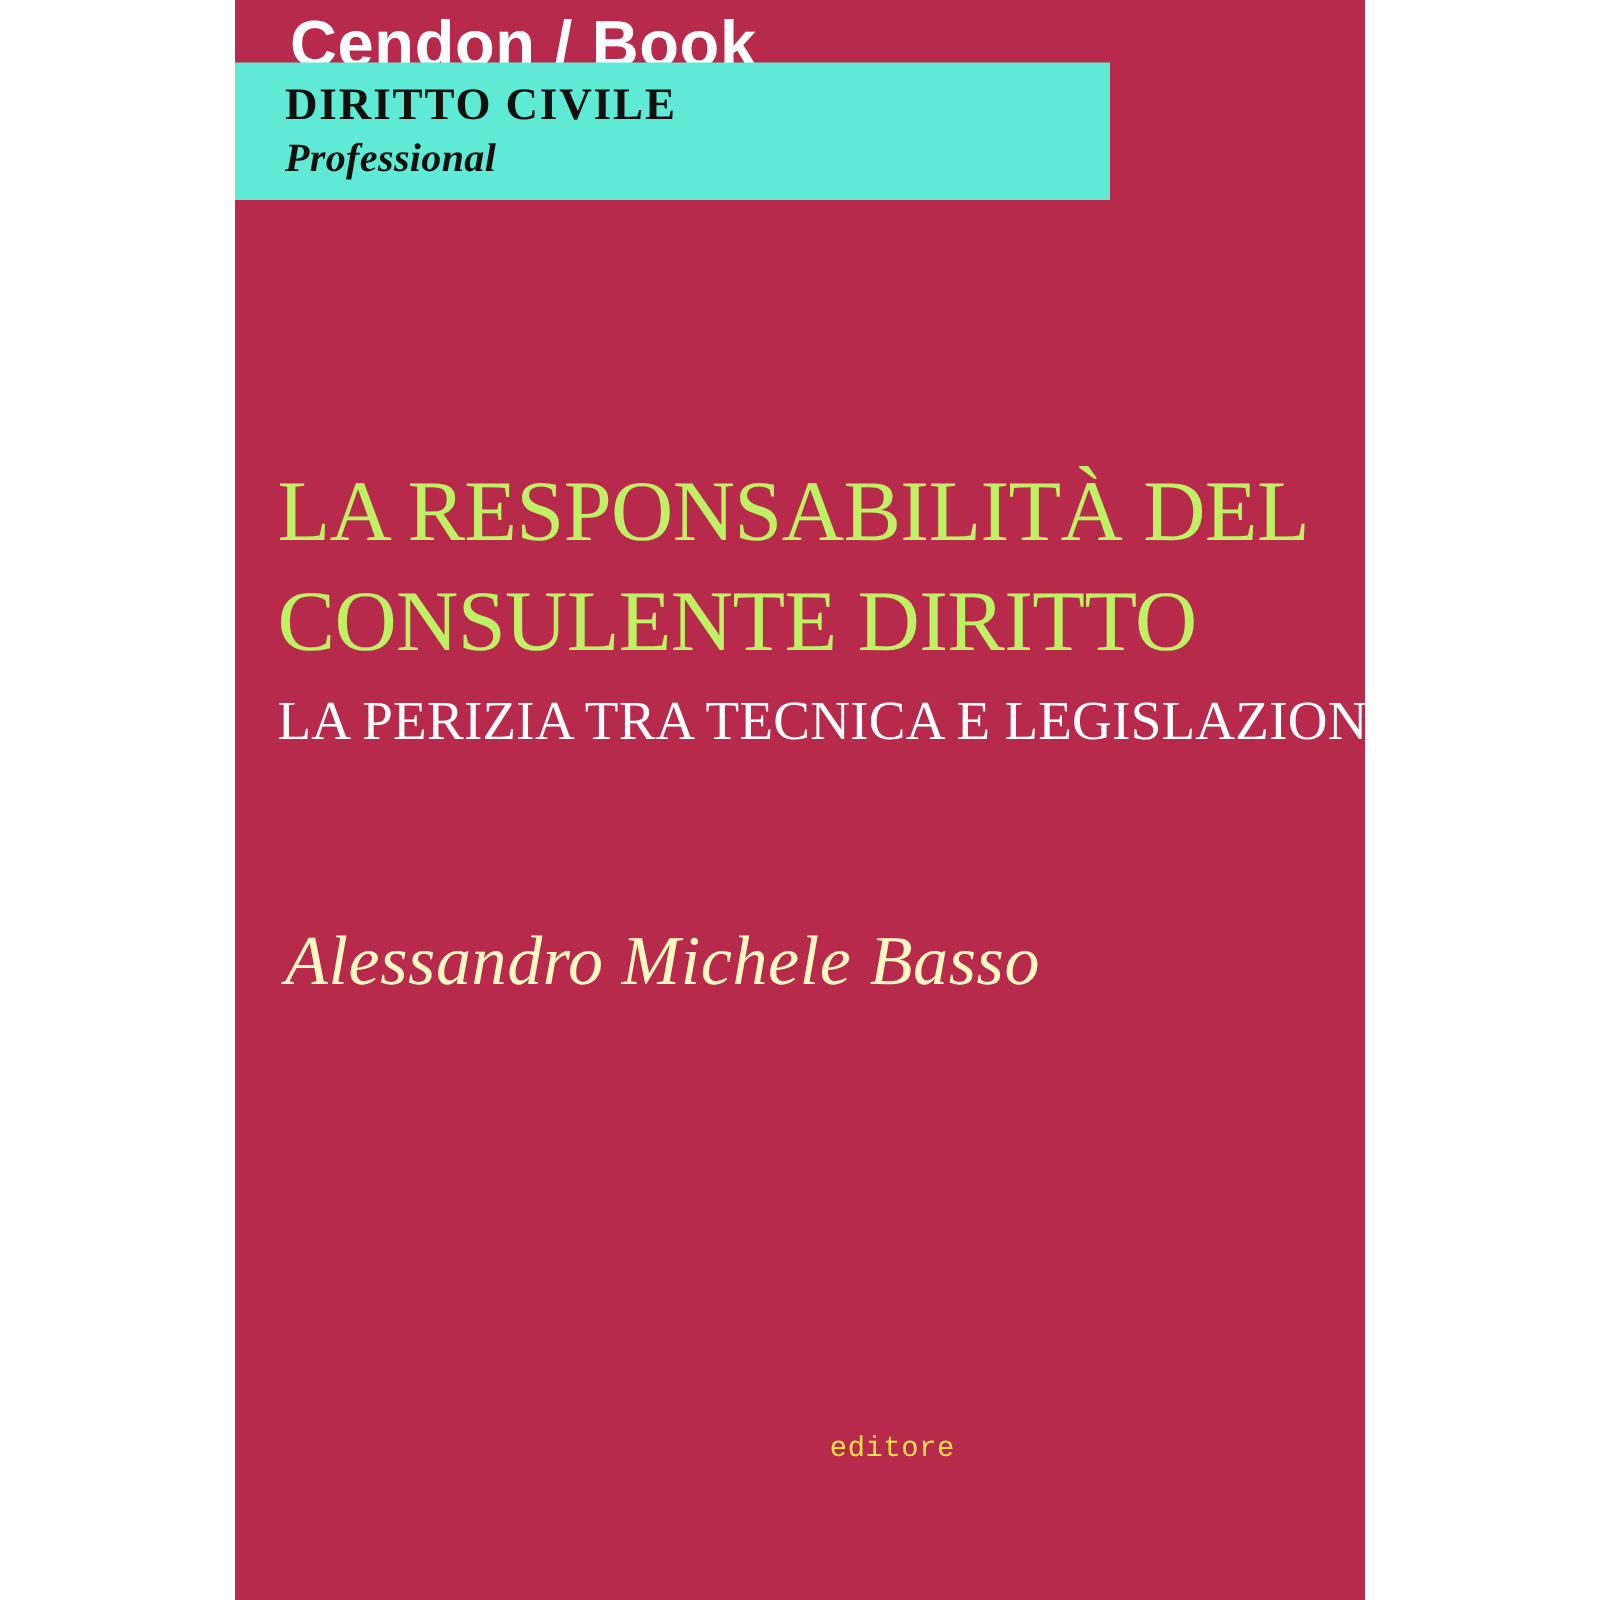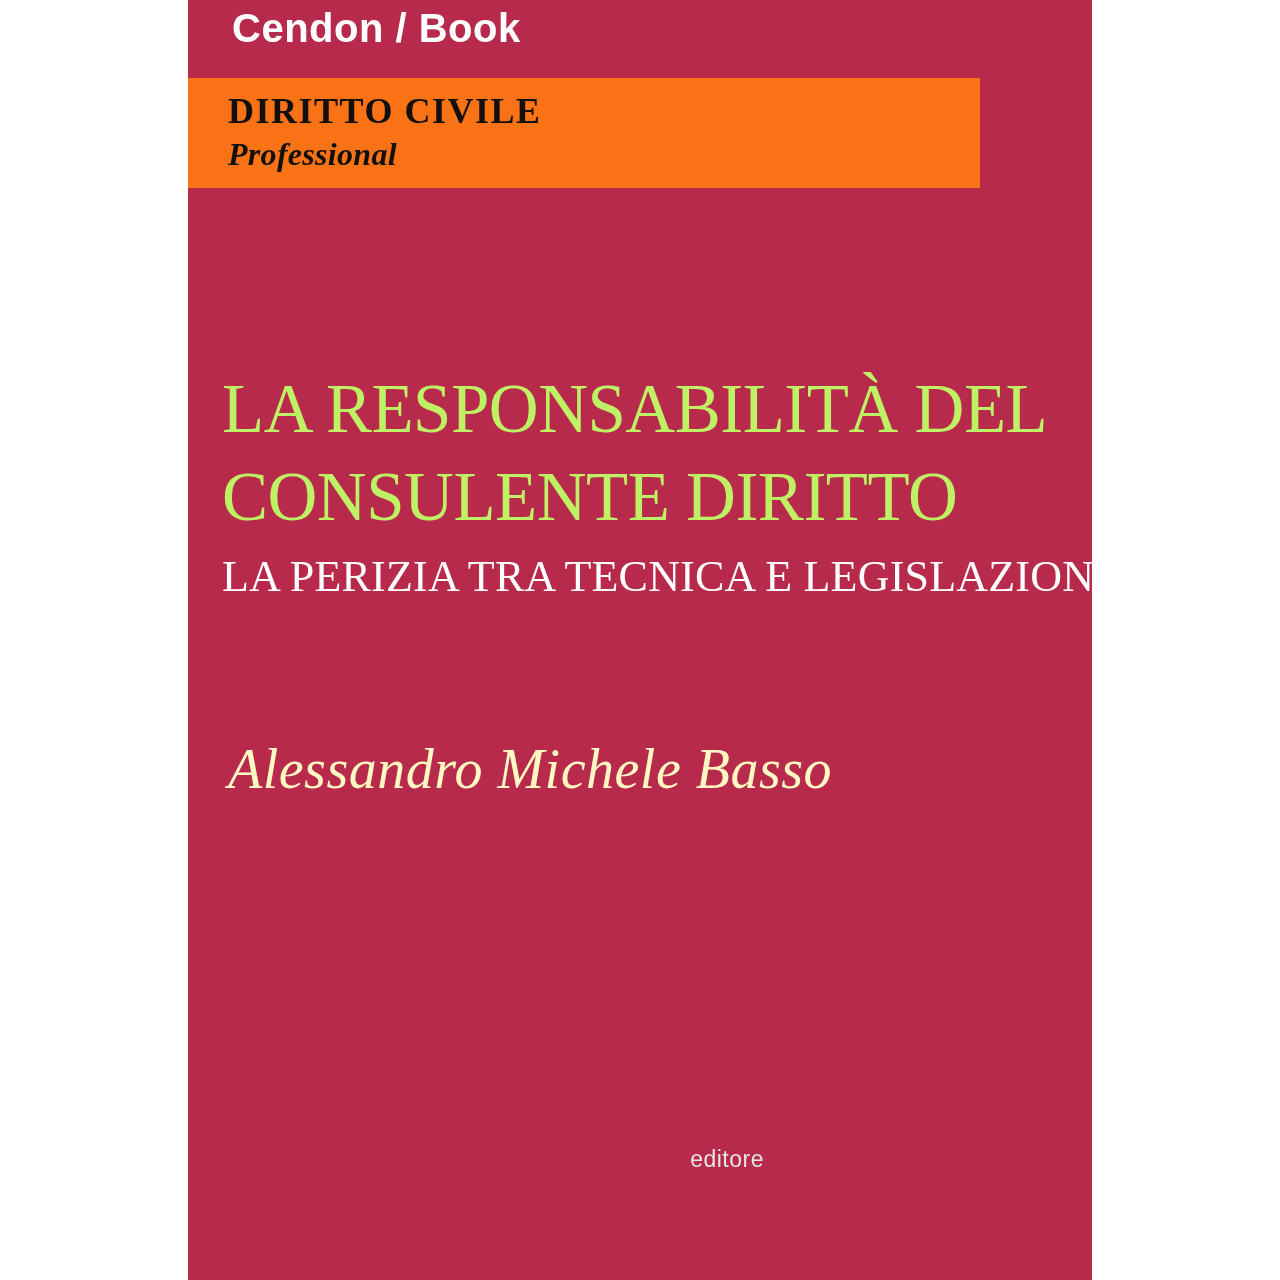--- a/index.html
+++ b/index.html
@@ -32,34 +32,34 @@
     overflow: hidden;
   }
 
   
   .imprint {
     position: absolute;
     left: 44px;
     top: 6px;
     font-family: "Liberation Sans", sans-serif;
     font-weight: bold;
-    font-size: 40px;
+    font-size: 52px;
     letter-spacing: 0.5px;
     color: #ffffff;
     white-space: nowrap;
   }
 
   
   .series-band {
     position: absolute;
     left: 0px;
-    top: 78px;
-    width: 792px;
+    top: 50px;
+    width: 700px;
     height: 110px;
-    background: #f97316;
+    background: #5eead4;
   }
   .series-title {
     position: absolute;
     left: 40px;
     top: 12px;
     font-family: "Liberation Serif", serif;
     font-weight: bold;
     font-size: 36px;
     letter-spacing: 1.5px;
     color: #12100f;
@@ -139,23 +139,23 @@
     font-family: "Liberation Serif", serif;
     font-size: 112px;
     line-height: 112px;
     color: #ffffff;
     letter-spacing: -4px;
   }
   .logo-editore {
     position: absolute;
     right: 6px;
     top: 4px;
-    font-family: Liberation Sans, sans-serif;
+    font-family: Liberation Mono, monospace;
     font-size: 23px;
-    color: #e5e5e5;
+    color: #fde047;
     letter-spacing: 0.5px;
     margin-left: 34px;
   }
 </style>
 </head>
 <body>
 
 <div class="page">
 
   <div class="cover">

